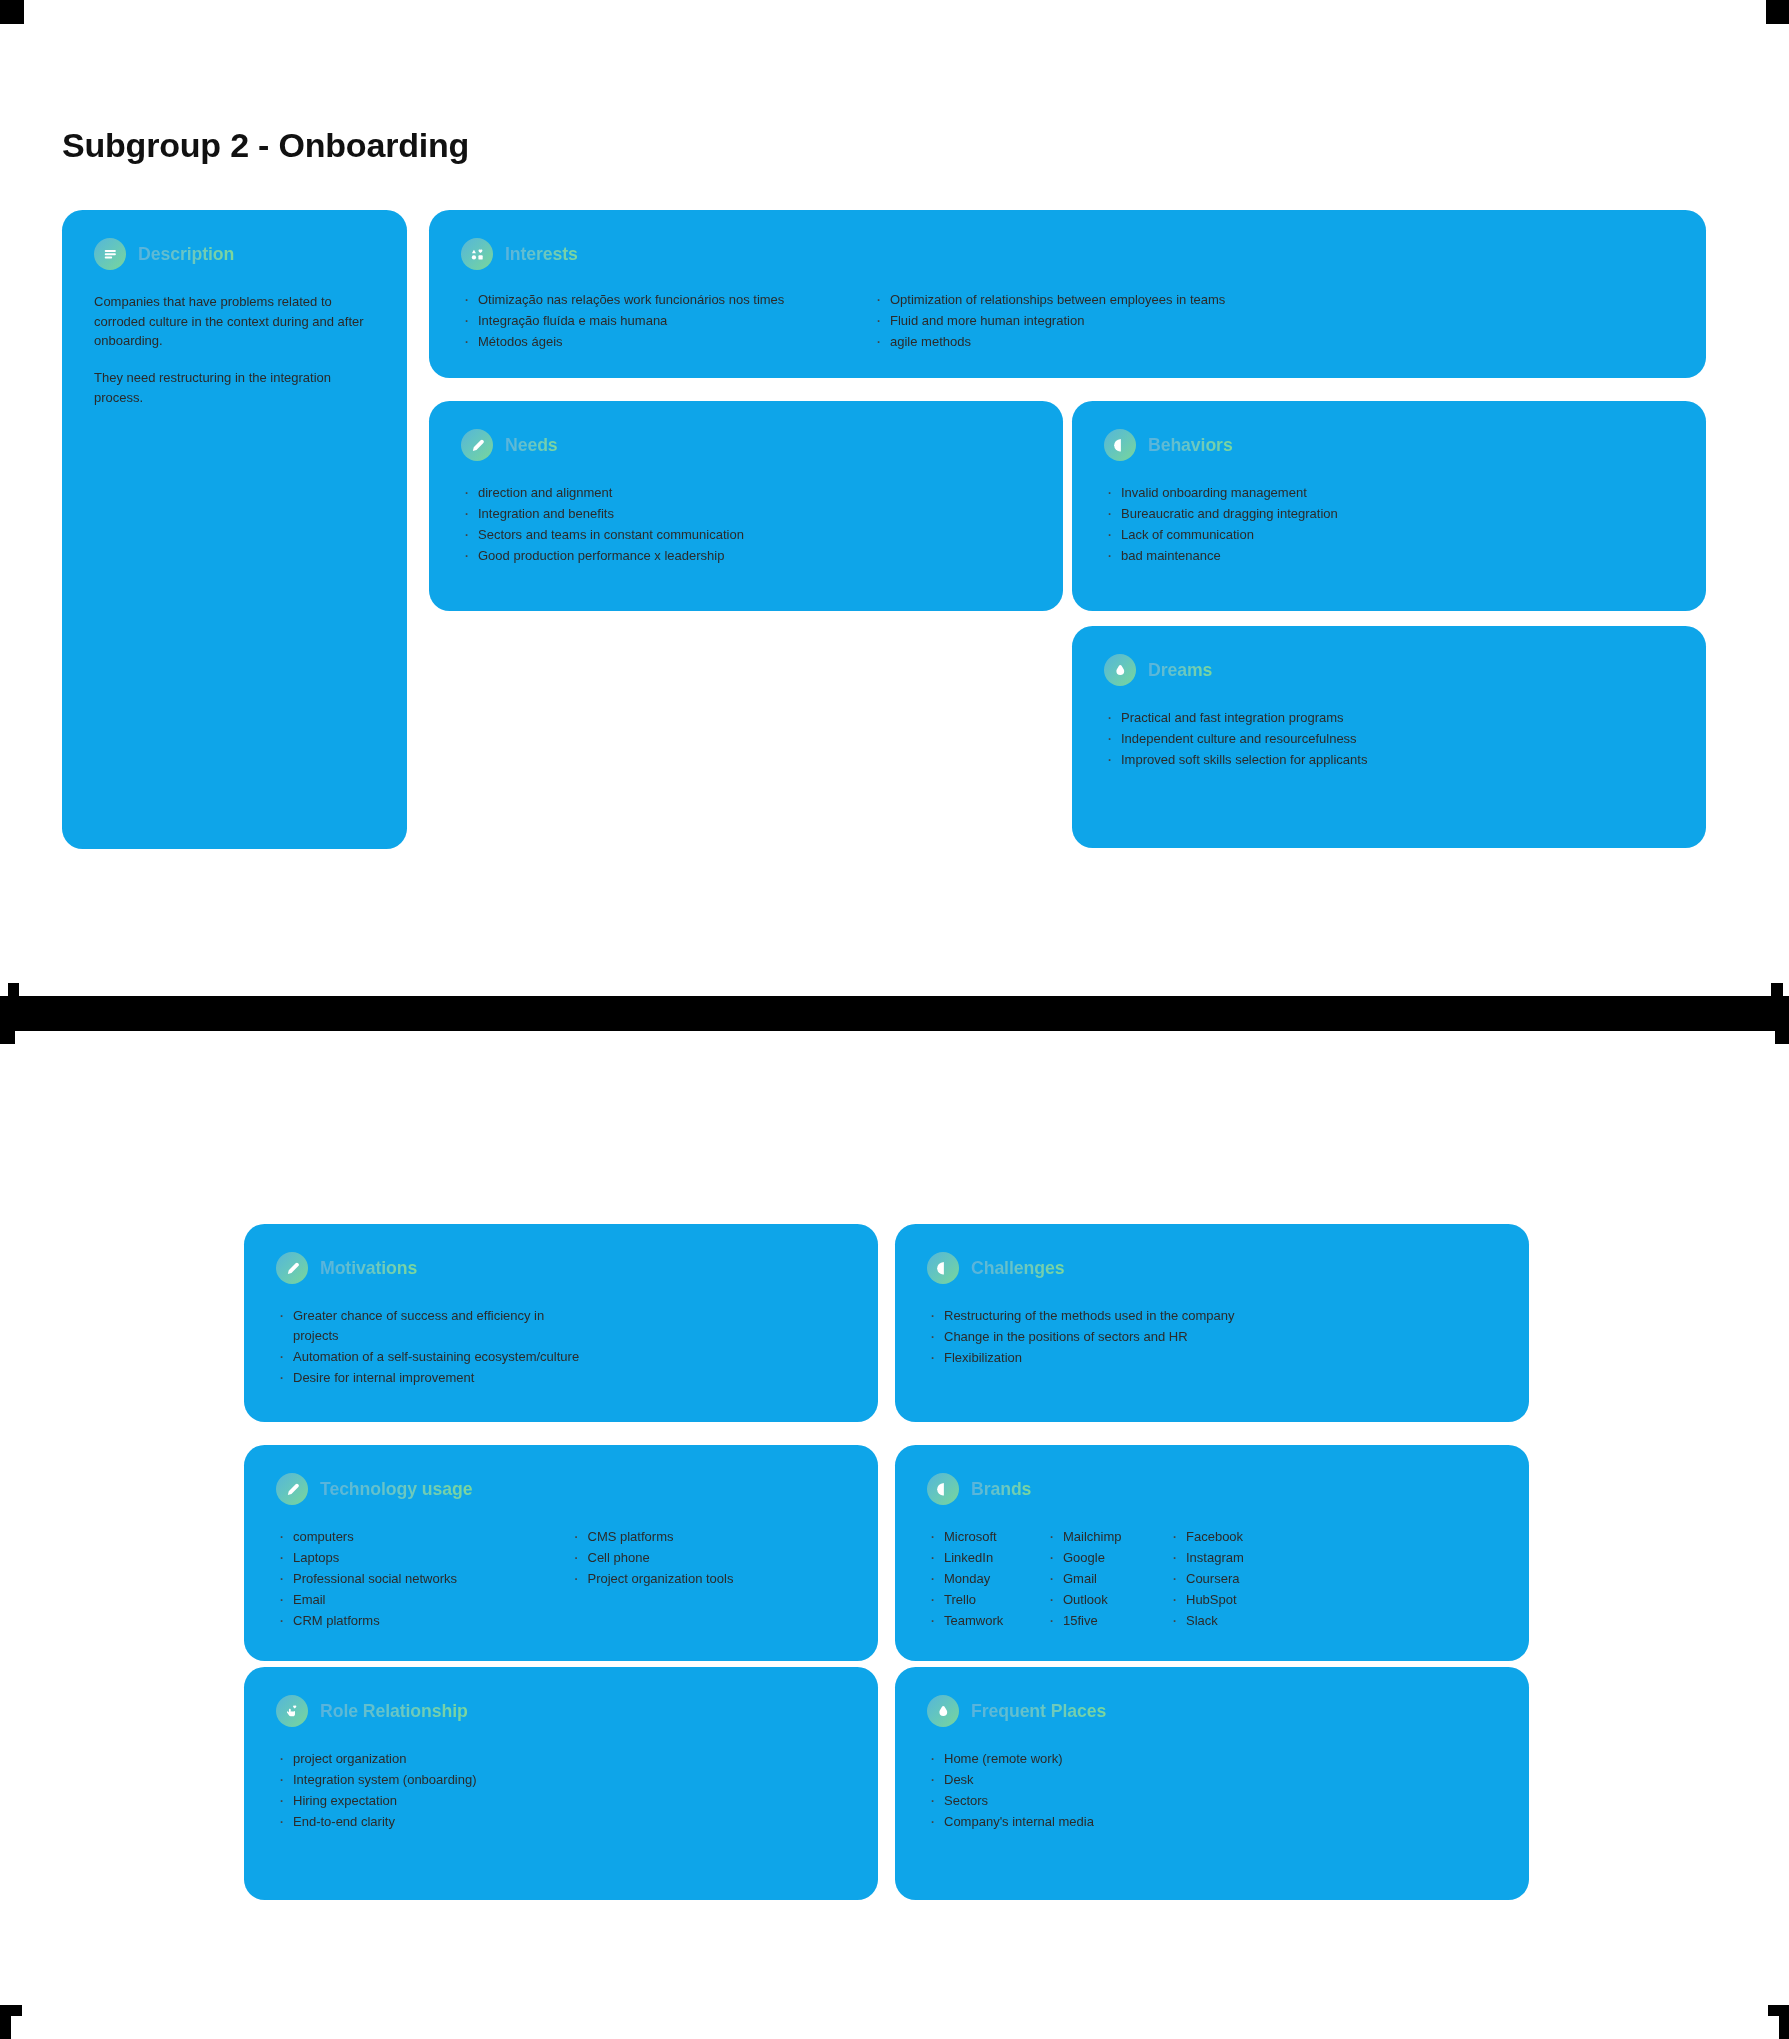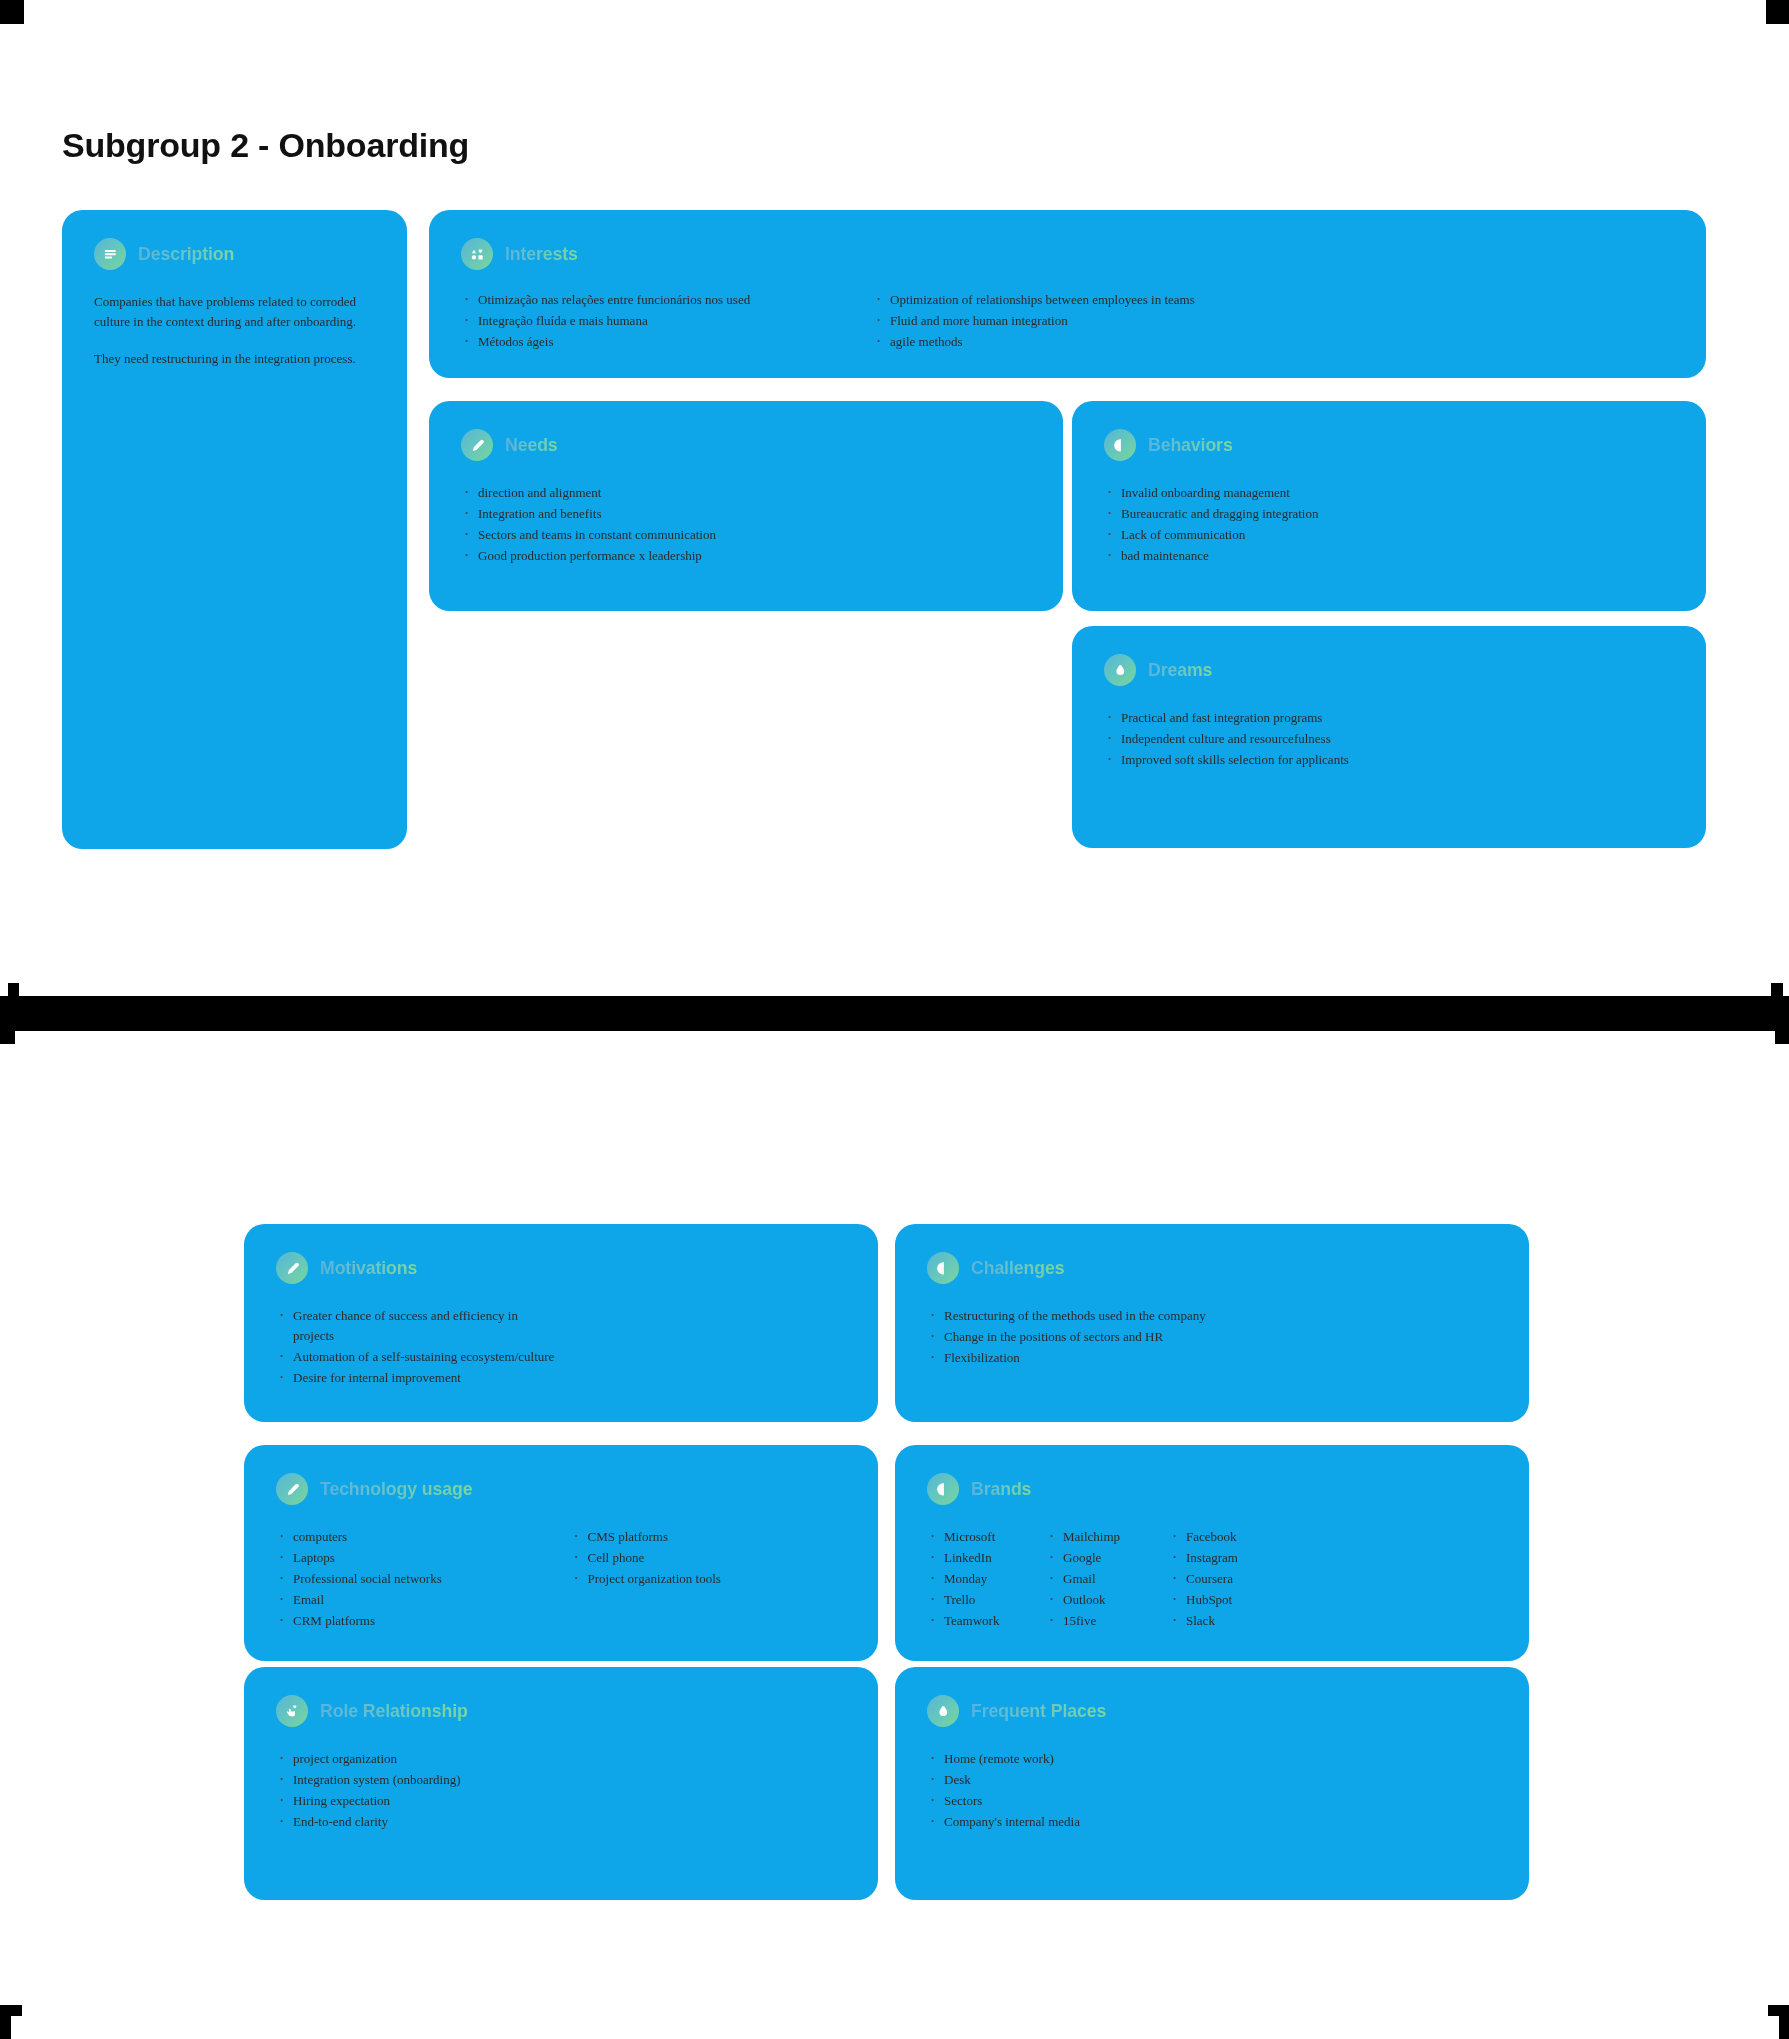--- a/index.html
+++ b/index.html
@@ -62,21 +62,21 @@
     font-size: 17.7px;
     font-weight: 700;
     background: linear-gradient(90deg, #59b3dd 0%, #6ac6c4 50%, #7ed79a 100%);
     -webkit-background-clip: text;
     background-clip: text;
     color: transparent;
     white-space: nowrap;
     letter-spacing: -0.1px;
   }
 
-  .card-body { position: absolute; left: 32px; right: 13px; top: 82px; font-family: Liberation Serif, serif; }
+  .card-body { position: absolute; left: 32px; right: 13px; top: 82px; }
 
   .desc-text {
     font-size: 13px;
     line-height: 1.5;
     color: #2a2a2a;
     max-width: 280px;
   }
   .desc-text + .desc-text { margin-top: 17.7px; }
 
   ul.bullets { list-style: none; }
@@ -170,21 +170,21 @@
           <circle cx="6.4" cy="13.4" r="2.3" fill="#fff"></circle>
           <rect x="11.2" y="11.1" width="4.6" height="4.6" rx="0.9" fill="#fff"></rect>
         </svg>
       </span>
       <span class="card-title">Interests</span>
     </div>
     <div class="card-body">
       <div class="cols">
         <div>
           <ul class="bullets">
-            <li>Otimização nas relações entre funcionários nos used</li>
+            <li>Otimização nas relações work funcionários nos times</li>
             <li>Integração fluída e mais humana</li>
             <li>Métodos ágeis</li>
           </ul>
         </div>
         <div>
           <ul class="bullets">
             <li>Optimization of relationships between employees in teams</li>
             <li>Fluid and more human integration</li>
             <li>agile methods</li>
           </ul>

